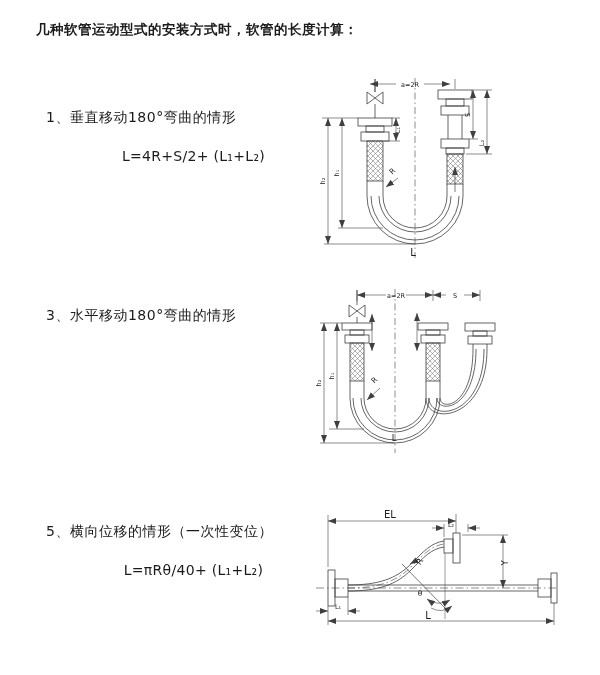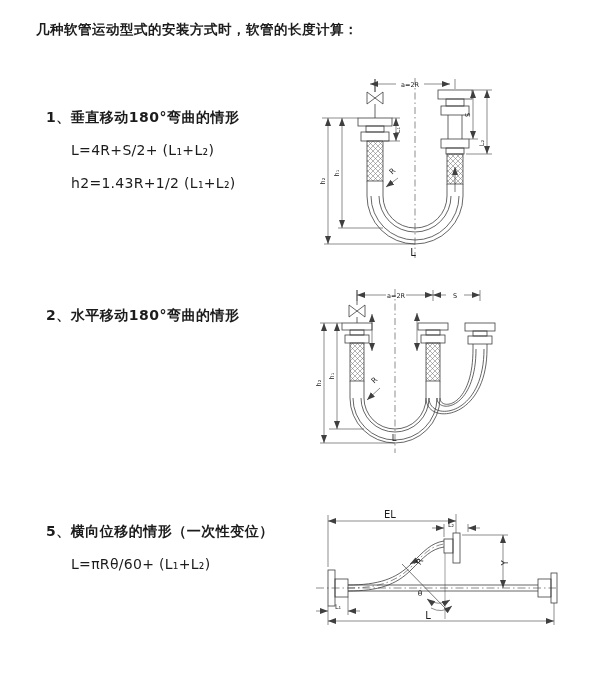--- a/index.html
+++ b/index.html
@@ -2,46 +2,45 @@
 <html><head>
 <meta charset="utf-8">
 <style>
   html,body{margin:0;padding:0;}
   body{
     width:600px;height:675px;background:#ffffff;position:relative;overflow:hidden;
     font-family:"DejaVu Sans","Liberation Sans",sans-serif;color:#1c1c1c;
   }
   .title{position:absolute;left:36px;top:21px;font-size:13.5px;font-weight:600;letter-spacing:.5px;text-align:right;}
   .sec{position:absolute;left:46px;width:270px;}
-  .sec .heading{font-size:14px;font-weight:700;letter-spacing:.5px;line-height:15px;}
-  .sec .formula{font-size:14px;line-height:15px;margin:18px 0 0 25px;letter-spacing:.3px;white-space:nowrap;}
+  .sec .heading{font-size:14px;font-weight:400;letter-spacing:.5px;line-height:15px;}
+  .sec .formula{font-size:14px;line-height:15px;margin:24px 0 0 25px;letter-spacing:.3px;white-space:nowrap;text-align:center;}
   .s1{top:110px}.s2{top:308px}.s3{top:524px}
   svg.diag{position:absolute;}
   .d1{left:308px;top:66px}.d2{left:310px;top:281px}.d3{left:298px;top:501px}
   svg text{fill:#1c1c1c;stroke:none;font-family:"DejaVu Sans","Liberation Sans",sans-serif;}
   .t65{font-size:6.5px}.t7{font-size:7.5px}.t8{font-size:8.5px}.t10{font-size:10px}
 </style>
 </head>
 <body>
 
 <div class="title">几种软管运动型式的安装方式时，软管的长度计算：</div>
 
 <div class="sec s1">
   <div class="heading">1、垂直移动180°弯曲的情形</div>
   <div class="formula">L=4R+S/2+ (L₁+L₂)</div>
-  <div class="formula">h2=1.43R+1/2 (L₁+L₂)</div>
 </div>
 
 <div class="sec s2">
-  <div class="heading">2、水平移动180°弯曲的情形</div>
+  <div class="heading">3、水平移动180°弯曲的情形</div>
 </div>
 
 <div class="sec s3">
   <div class="heading">5、横向位移的情形（一次性变位）</div>
-  <div class="formula">L=πRθ/60+ (L₁+L₂)</div>
+  <div class="formula">L=πRθ/40+ (L₁+L₂)</div>
 </div>
 
 <svg class="diag d1" width="225" height="195" viewBox="0 0 225 195">
   <defs>
     <pattern id="d1h" width="5" height="5" patternUnits="userSpaceOnUse">
       <path d="M0 5L5 0M0 0L5 5" stroke="#6a6a6a" stroke-width="0.5"></path>
     </pattern>
     <marker id="d1e" markerWidth="9" markerHeight="7" refX="8" refY="3" orient="auto" markerUnits="userSpaceOnUse">
         <path d="M0 0L8 3L0 6Z" fill="#3f3f3f"></path>
       </marker>

